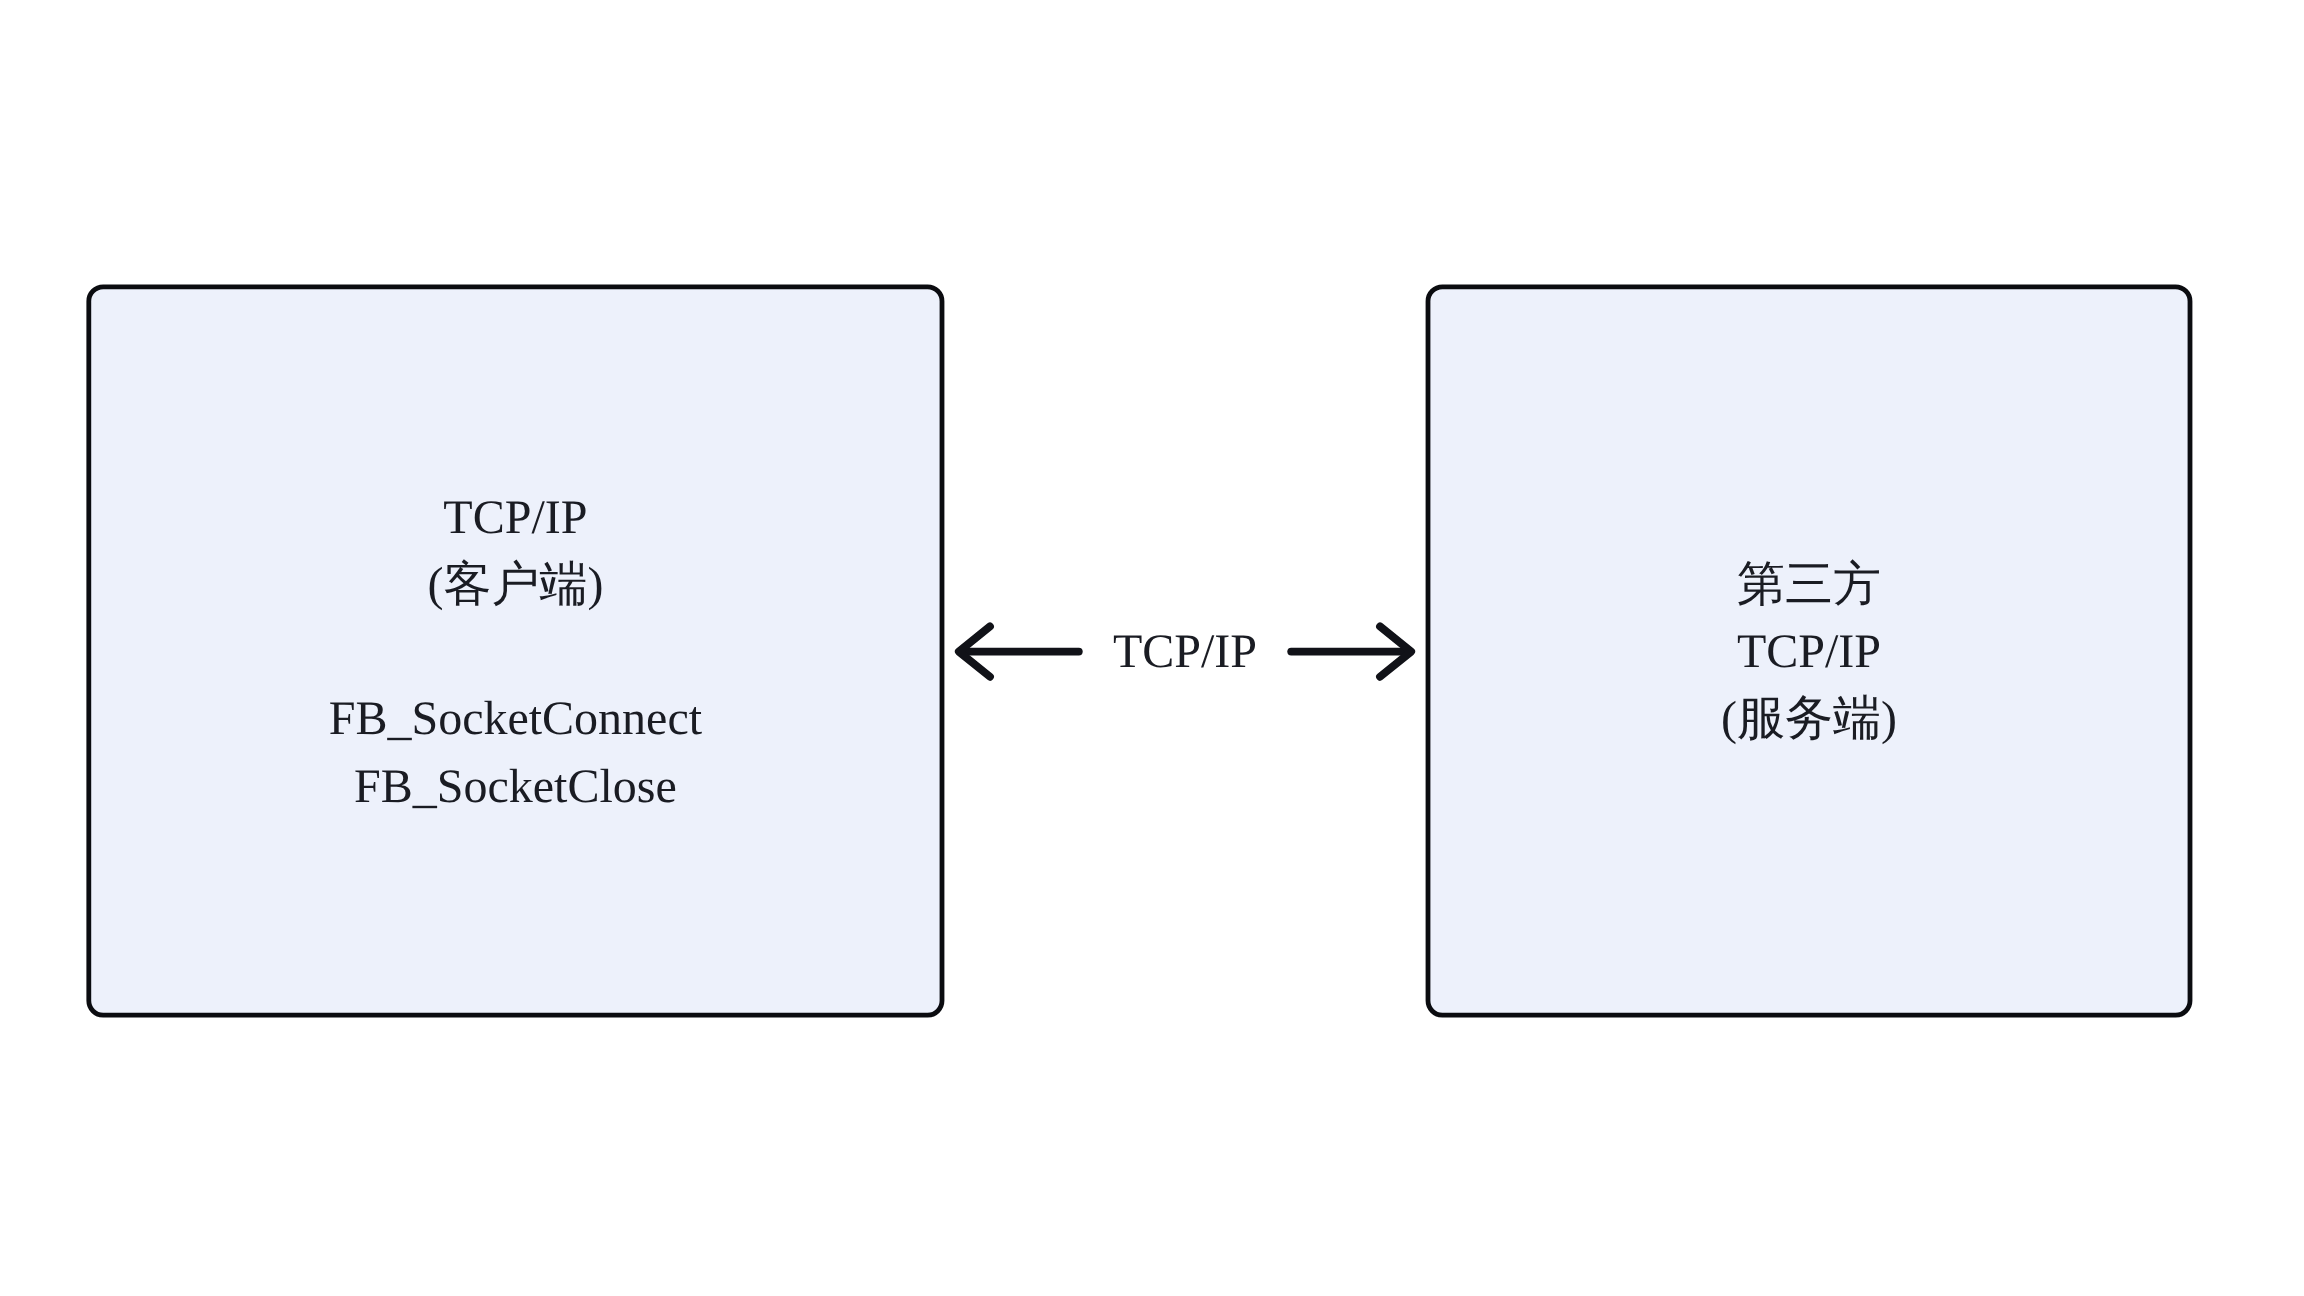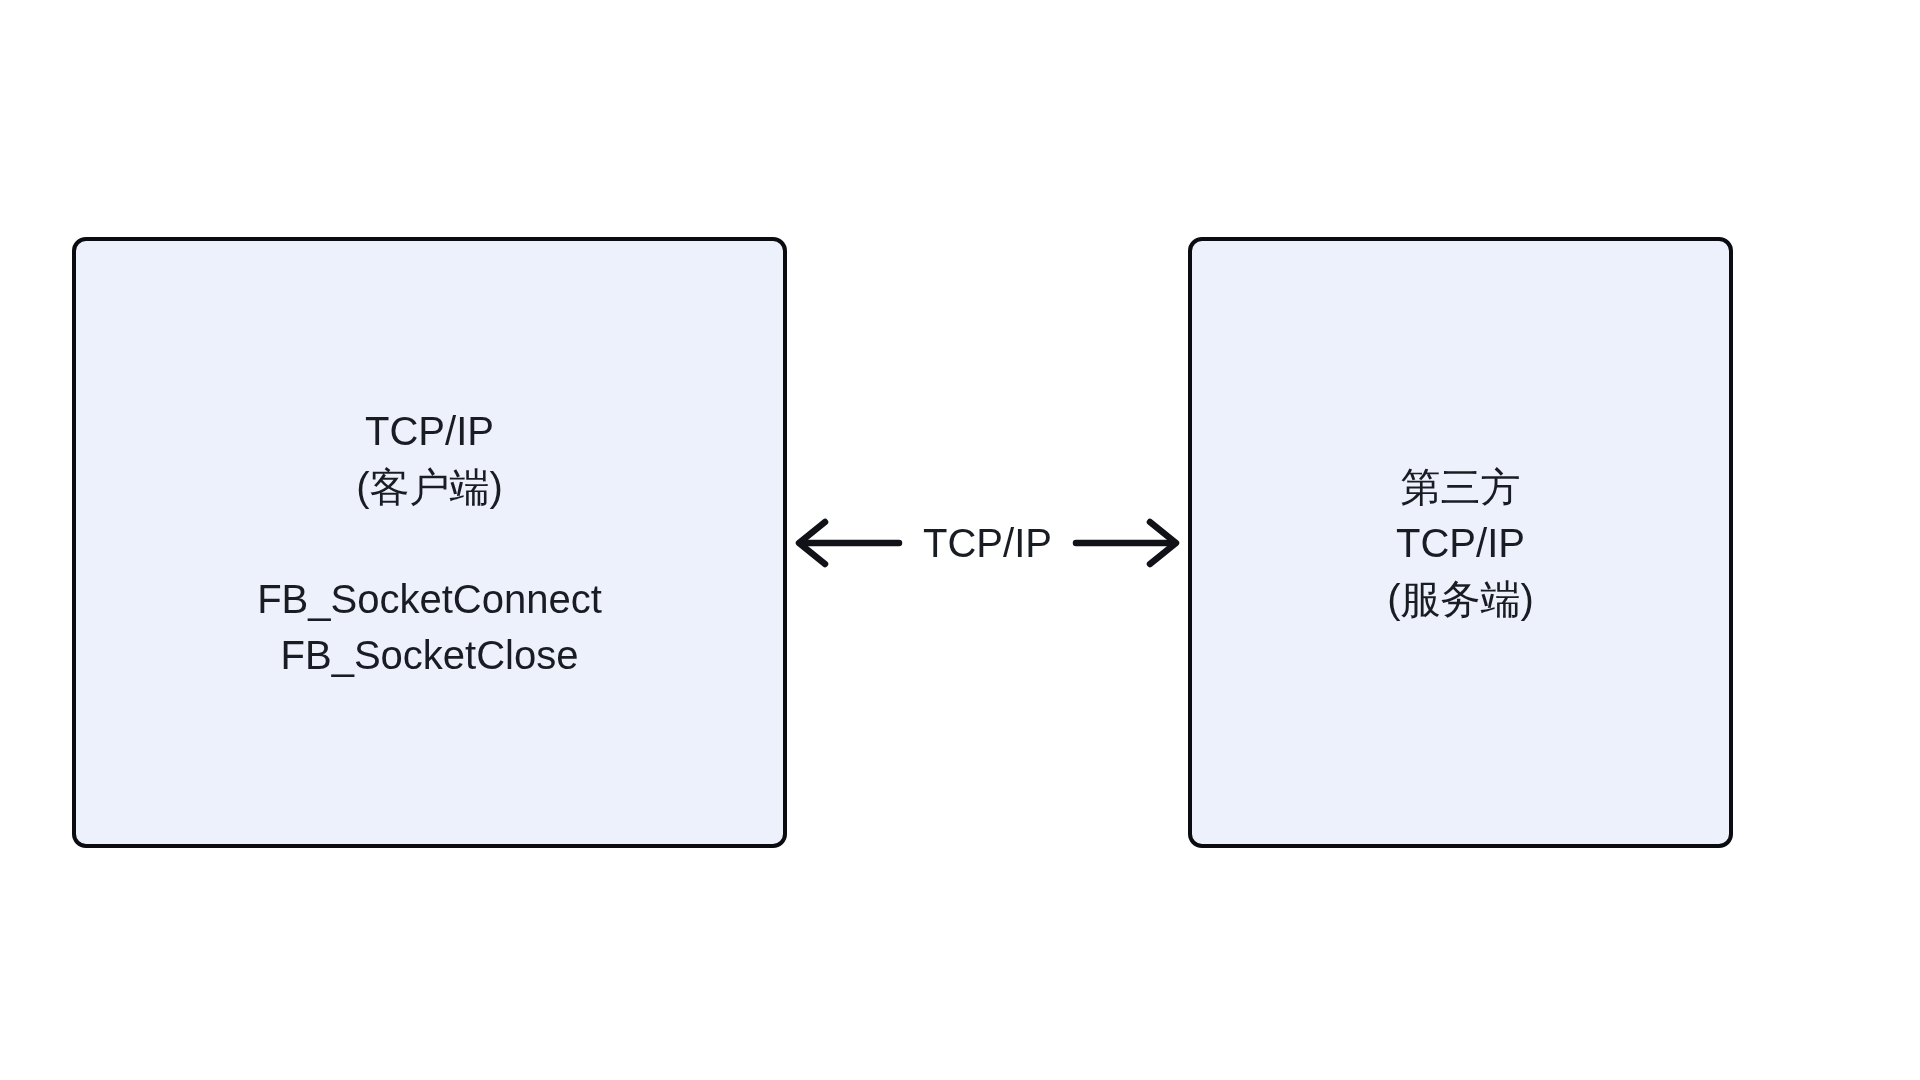--- a/index.html
+++ b/index.html
@@ -11,40 +11,40 @@
   }
   * { margin: 0; padding: 0; box-sizing: border-box; }
   html, body {
     width: 1920px; height: 1080px;
     background: var(--bg);
     font-family: "Liberation Sans", "DejaVu Sans", sans-serif;
     overflow: hidden;
   }
   .canvas {
     position: relative;
-    width: 1920px; height: 1080px;
+    width: 1920px; height: 1080px; font-family: Liberation Serif, serif;
   }
   .node-box {
     position: absolute;
     top: 237px;
     height: 611px;
     background: var(--box-fill);
     border: 4px solid var(--box-border);
     border-radius: 14px;
     display: flex;
     flex-direction: column;
     justify-content: center;
     align-items: center;
     color: var(--text);
     font-size: 40px;
     line-height: 56px;
     text-align: center;
   }
   .box-left  { left: 72px;   width: 715px; }
-  .box-right { left: 1188px; width: 545px; }
+  .box-right { left: 1188px; width: 639px; }
   .line { display: block; min-height: 56px; }
   .spacer-line { display: block; height: 56px; }
   .connector {
     position: absolute;
     left: 787px; top: 237px;
     width: 401px; height: 611px;
     display: flex;
     align-items: center;
     justify-content: space-between;
     padding: 0 4px;

